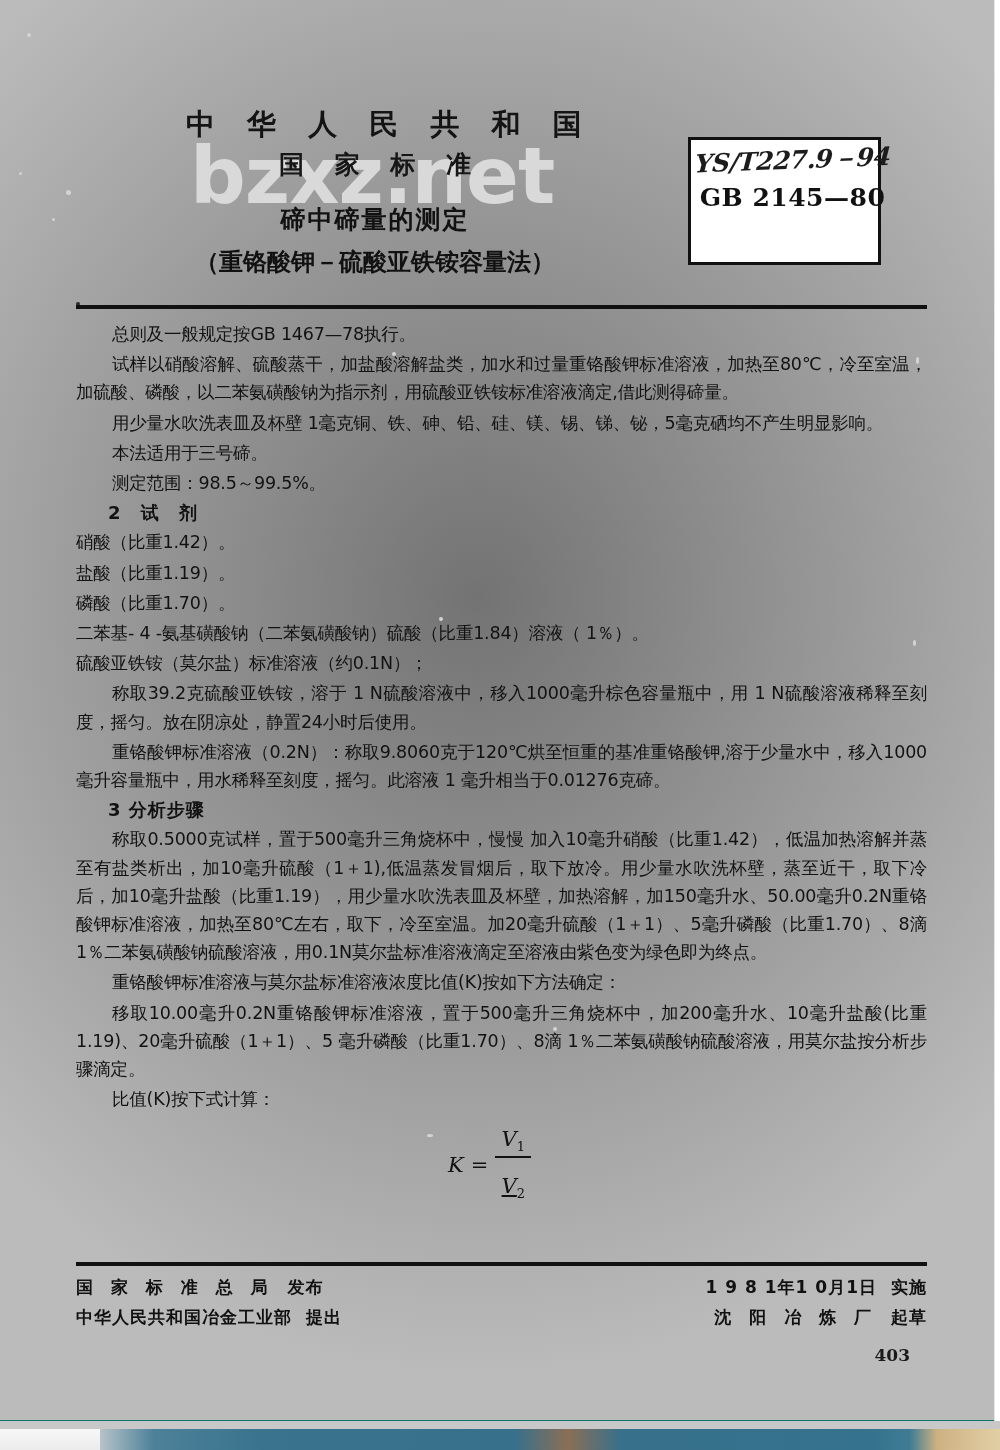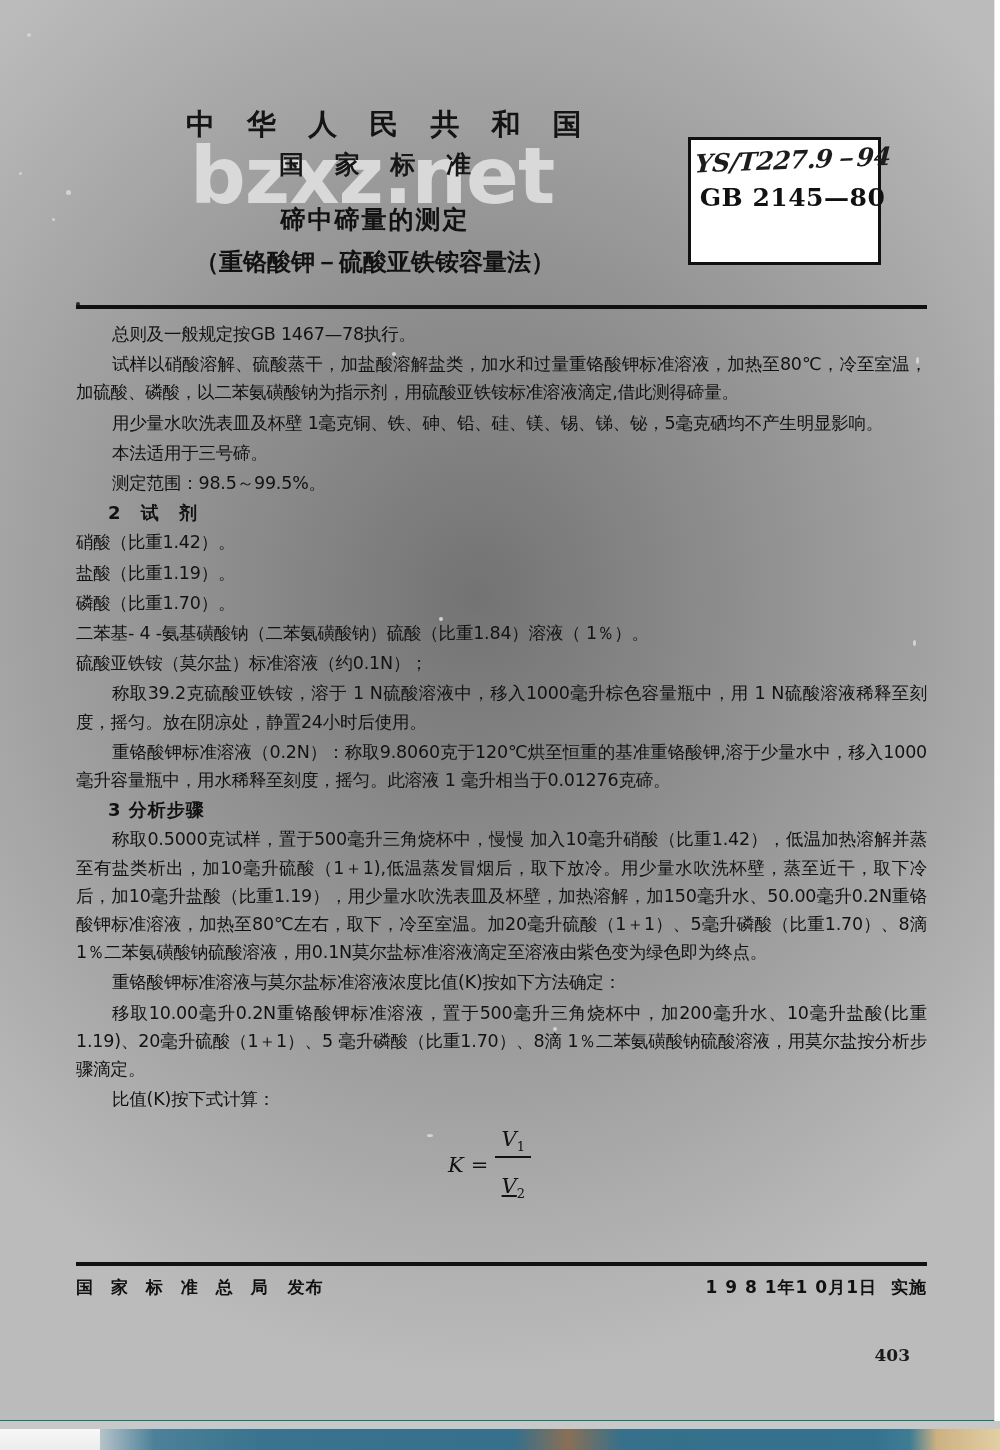--- a/index.html
+++ b/index.html
@@ -387,20 +387,28 @@
 
     <div class="footer">
       <div class="footer-row">
         <span class="f-left">
           <span class="sp6">国  家  标  准  总  局</span><span class="gap"></span><span class="sp1">发布</span>
         </span>
         <span class="f-right">
           <span class="sp1">1 9 8 1年1 0月1日</span><span class="gap"></span><span class="sp1">实施</span>
         </span>
       </div>
+      <div class="footer-row">
+        <span class="f-left">
+          <span class="sp1">中华人民共和国冶金工业部</span><span class="gap"></span><span class="sp1">提出</span>
+        </span>
+        <span class="f-right">
+          <span class="sp6">沈  阳  冶  炼  厂</span><span class="gap"></span><span class="sp1">起草</span>
+        </span>
+      </div>
     </div>
 
     <div class="page-num">403</div>
 
   </div>
 
   <div class="bleed-gap"></div>
   <div class="bleed-left"></div>
   <div class="bleed-img"></div>
 

